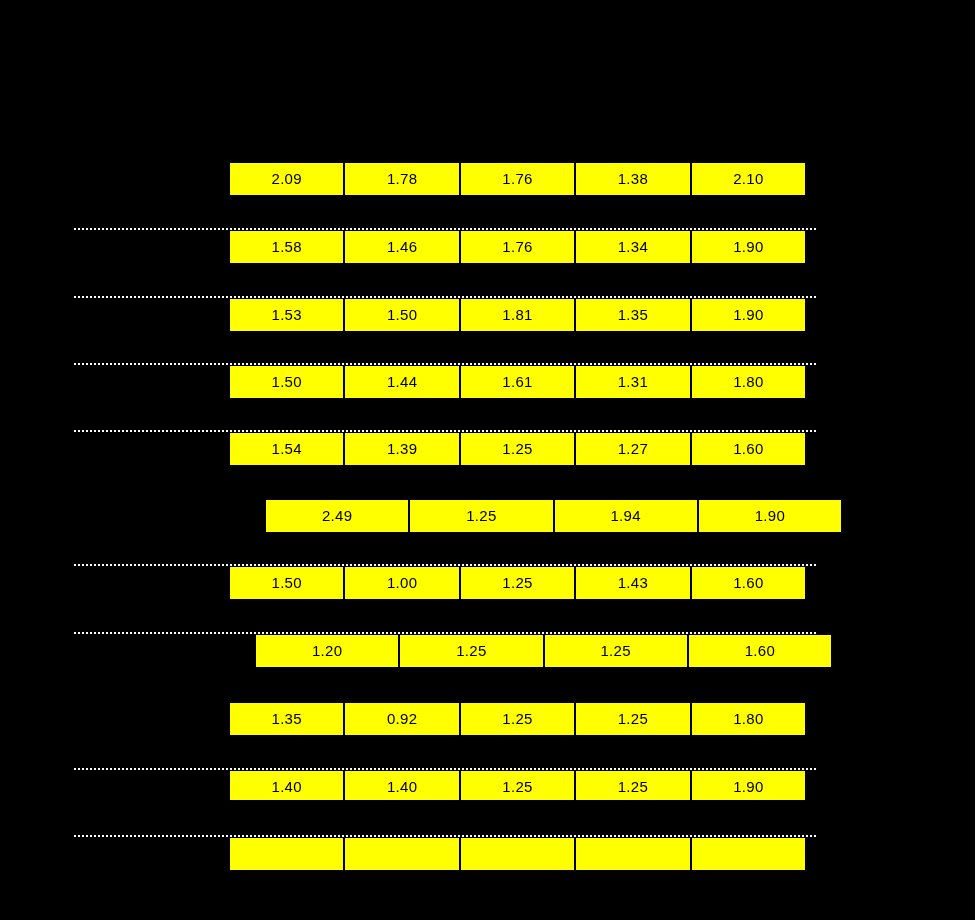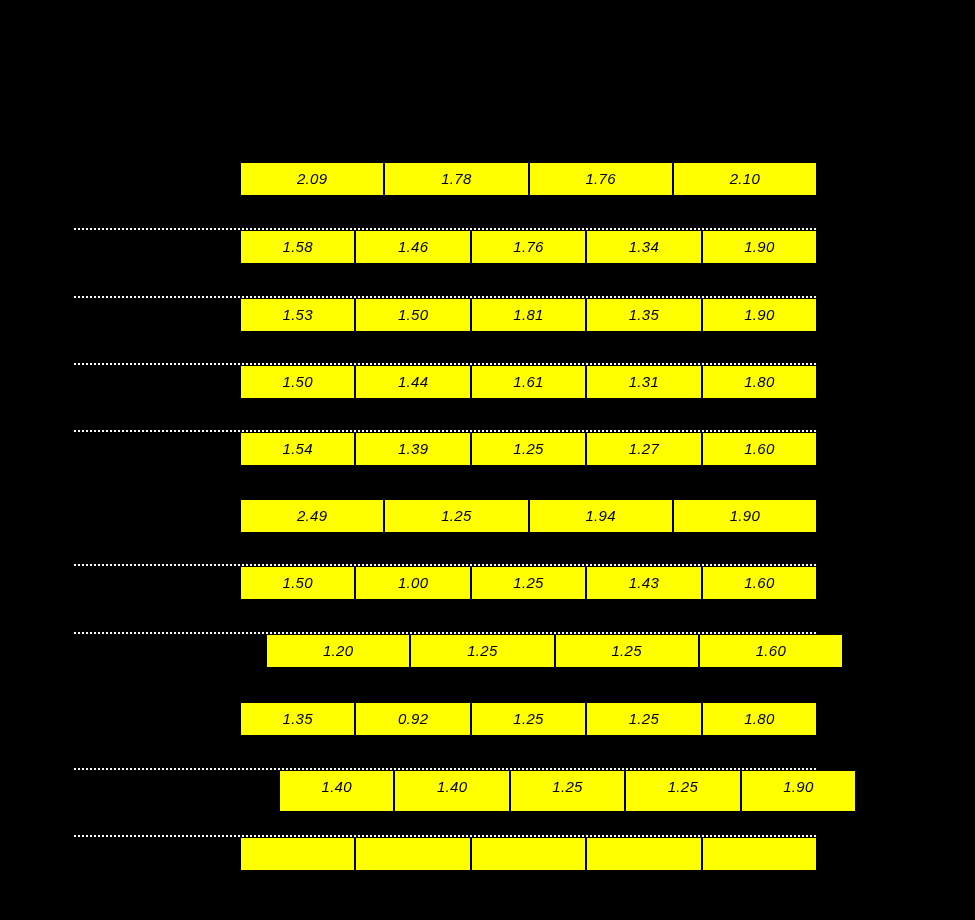--- a/index.html
+++ b/index.html
@@ -16,26 +16,25 @@
     position: relative;
   }
   #canvas {
     position: relative;
     width: 975px;
     height: 920px;
     background: #000000;
   }
   .grid-row {
     position: absolute;
-    left: 241px;
+    left: 230px;
     width: 575px;
     height: 32px;
     display: flex;
     flex-direction: row;
-    font-style: italic;
   }
   .grid-cell {
     flex: 1 1 0;
     background: #ffff00;
     color: #000000;
     font-size: 15px;
     line-height: 32px;
     text-align: center;
     letter-spacing: 0.3px;
     box-sizing: border-box;
@@ -57,20 +56,21 @@
 </style>
 </head>
 <body>
 
 <div id="canvas">
   <div id="rows-host">
       <div class="grid-row" style="top: 163px; height: 32px;">
         <div class="grid-cell">2.09</div>
         <div class="grid-cell">1.78</div>
         <div class="grid-cell">1.76</div>
+        <div class="grid-cell">1.38</div>
         <div class="grid-cell">2.10</div>
       </div>
       <div class="divider-line" style="top: 228px;"></div>
       <div class="grid-row" style="top: 231px; height: 32px;">
         <div class="grid-cell">1.58</div>
         <div class="grid-cell">1.46</div>
         <div class="grid-cell">1.76</div>
         <div class="grid-cell">1.34</div>
         <div class="grid-cell">1.90</div>
       </div>
@@ -91,21 +91,21 @@
         <div class="grid-cell">1.80</div>
       </div>
       <div class="divider-line" style="top: 430px;"></div>
       <div class="grid-row" style="top: 433px; height: 32px; border-radius: 16px;">
         <div class="grid-cell">1.54</div>
         <div class="grid-cell">1.39</div>
         <div class="grid-cell">1.25</div>
         <div class="grid-cell">1.27</div>
         <div class="grid-cell">1.60</div>
       </div>
-      <div class="grid-row" style="top: 500px; height: 32px;">
+      <div class="grid-row" style="top: 500px; height: 32px; margin-left: 36px;">
         <div class="grid-cell">2.49</div>
         <div class="grid-cell">1.25</div>
         <div class="grid-cell">1.94</div>
         <div class="grid-cell">1.90</div>
       </div>
       <div class="divider-line" style="top: 564px;"></div>
       <div class="grid-row" style="top: 567px; height: 32px;">
         <div class="grid-cell">1.50</div>
         <div class="grid-cell">1.00</div>
         <div class="grid-cell">1.25</div>
@@ -120,21 +120,21 @@
         <div class="grid-cell">1.60</div>
       </div>
       <div class="grid-row" style="top: 703px; height: 32px;">
         <div class="grid-cell">1.35</div>
         <div class="grid-cell">0.92</div>
         <div class="grid-cell">1.25</div>
         <div class="grid-cell">1.25</div>
         <div class="grid-cell">1.80</div>
       </div>
       <div class="divider-line" style="top: 768px;"></div>
-      <div class="grid-row" style="top: 771px; height: 40px; margin-left: 39px;">
+      <div class="grid-row" style="top: 771px; height: 29px;">
         <div class="grid-cell">1.40</div>
         <div class="grid-cell">1.40</div>
         <div class="grid-cell">1.25</div>
         <div class="grid-cell">1.25</div>
         <div class="grid-cell">1.90</div>
       </div>
       <div class="divider-line" style="top: 835px;"></div>
       <div class="grid-row" style="top: 838px; height: 32px;">
         <div class="grid-cell"></div>
         <div class="grid-cell"></div>

